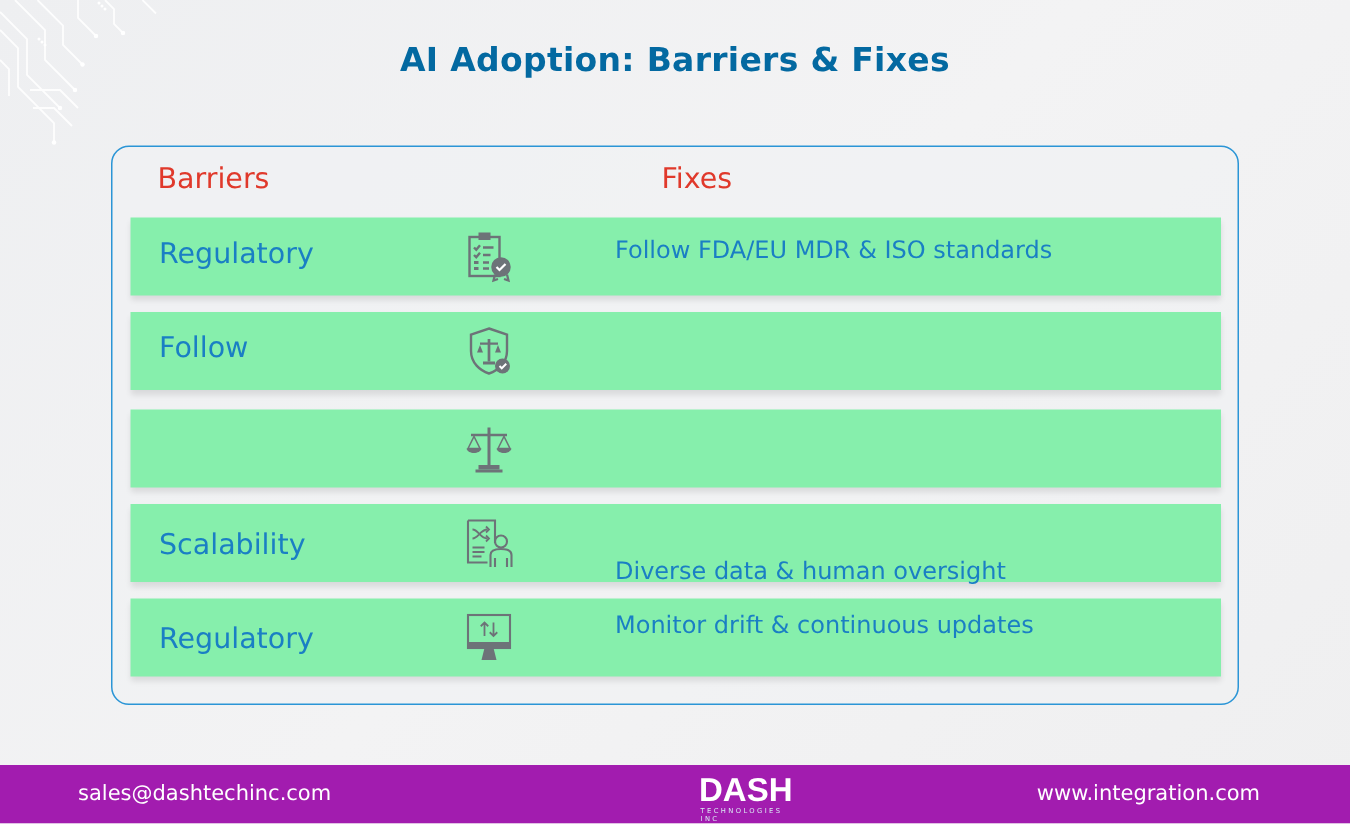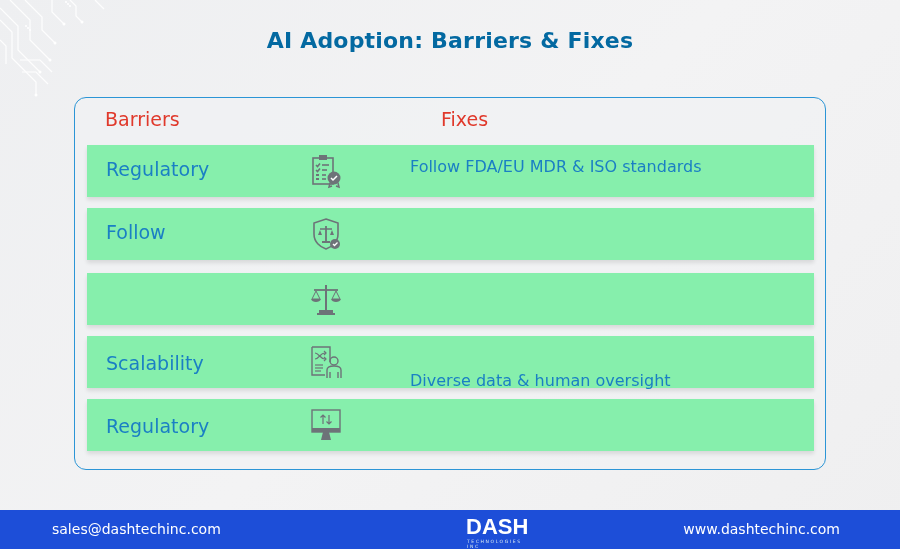--- a/index.html
+++ b/index.html
@@ -33,21 +33,21 @@
     position: absolute; left: 19px; font-size: 19px; color: #1a7fc4;
   }
   .row .fix {
     position: absolute; left: 323px; font-size: 16px; color: #1a7fc4;
   }
   .row .icon {
     position: absolute; left: 222px; top: 8px; width: 34px; height: 36px;
   }
   .footer {
     position: absolute; left: 0; top: 510px; width: 900px; height: 39px;
-    background: #1d4ed8;
+    background: #a21caf;
   }
   .footer .email { position: absolute; left: 52px; top: 11px; color: #fff; font-size: 14px; }
   .footer .web { position: absolute; right: 60px; top: 11px; color: #fff; font-size: 14px; }
   .logo { position: absolute; left: 418px; top: 4px; width: 70px; height: 32px; margin-left: 48px; }
   .logo .word { position: absolute; left: 0; top: 0; color: #fff; font-size: 22px; font-weight: bold; letter-spacing: 0px; font-family: "Liberation Sans", sans-serif; }
   .logo .sub { position: absolute; left: 1px; top: 25px; color: #d8e8f2; font-size: 4.5px; letter-spacing: 1.6px; font-family: "DejaVu Sans", sans-serif; }
 </style>
 </head>
 <body>
 
@@ -151,22 +151,23 @@
 
 <div class="row" style="top:399px;">
   <span class="barrier" style="top:16px;">Regulatory</span>
   <svg class="icon" viewBox="0 0 34 36">
     <rect x="3" y="3" width="28" height="22" fill="none" stroke="#6d7378" stroke-width="1.4"></rect>
     <rect x="3" y="21" width="28" height="4" fill="#6d7378"></rect>
     <path d="M14 17 L14 8 M11.5 10.5 L14 8 L16.5 10.5" fill="none" stroke="#6d7378" stroke-width="1.2"></path>
     <path d="M20 8 L20 17 M17.5 14.5 L20 17 L22.5 14.5" fill="none" stroke="#6d7378" stroke-width="1.2"></path>
     <path d="M14 25 L20 25 L22 33 L12 33 Z" fill="#6d7378"></path>
   </svg>
+  <span class="fix" style="top:8px;">Monitor drift &amp; continuous updates</span>
 </div>
 
 <div class="footer">
   <span class="email">sales@dashtechinc.com</span>
   <div class="logo">
     <span class="word">DASH</span>
     <span class="sub">TECHNOLOGIES INC</span>
   </div>
-  <span class="web">www.dashtechinc.com</span>
+  <span class="web">www.integration.com</span>
 </div>
 
 </body></html>

